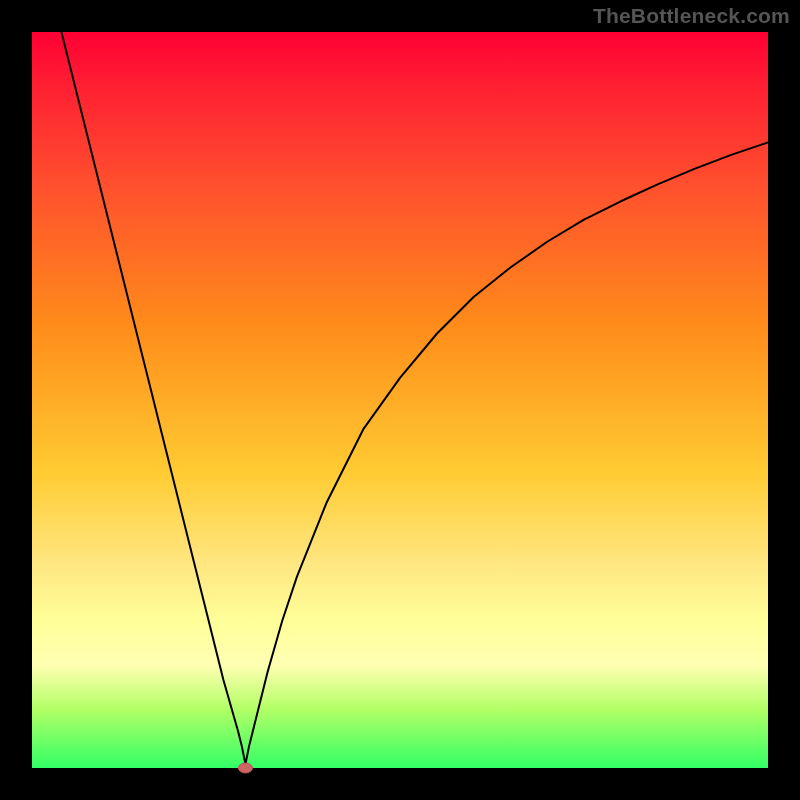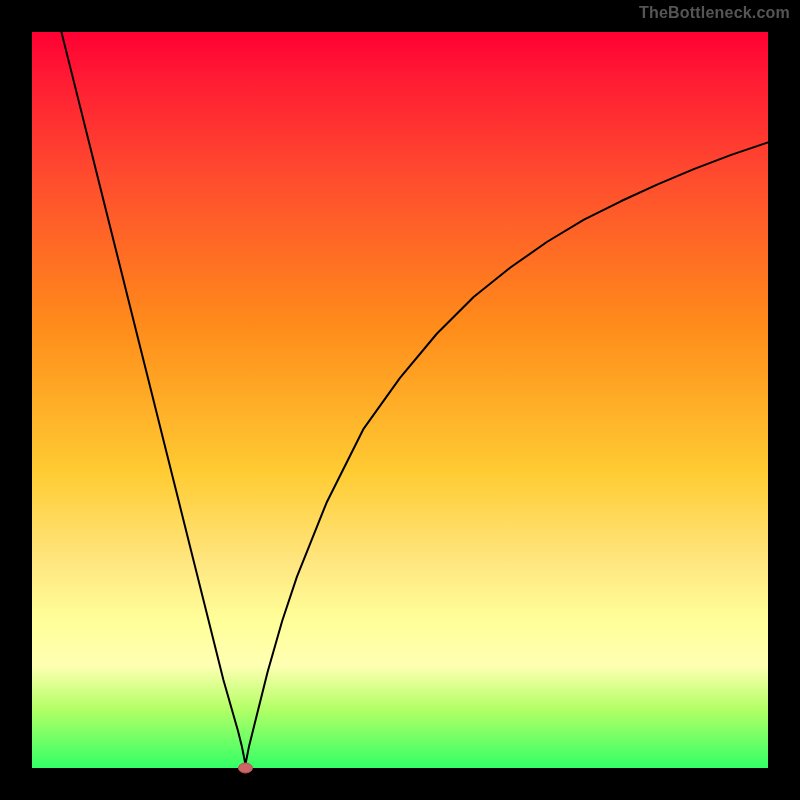--- a/index.html
+++ b/index.html
@@ -35,21 +35,21 @@
       #ffffb3 86%,
       #b3ff66 92%,
       #33ff66 100%
     );
   }
   .watermark {
     position: absolute;
     top: 4px;
     right: 10px;
     color: #555;
-    font-size: 16px;
+    font-size: 21px;
     font-weight: 600;
     letter-spacing: 0.2px;
   }
   svg.curve-layer {
     position: absolute;
     inset: 0;
     width: 100%;
     height: 100%;
     overflow: visible;
   }

